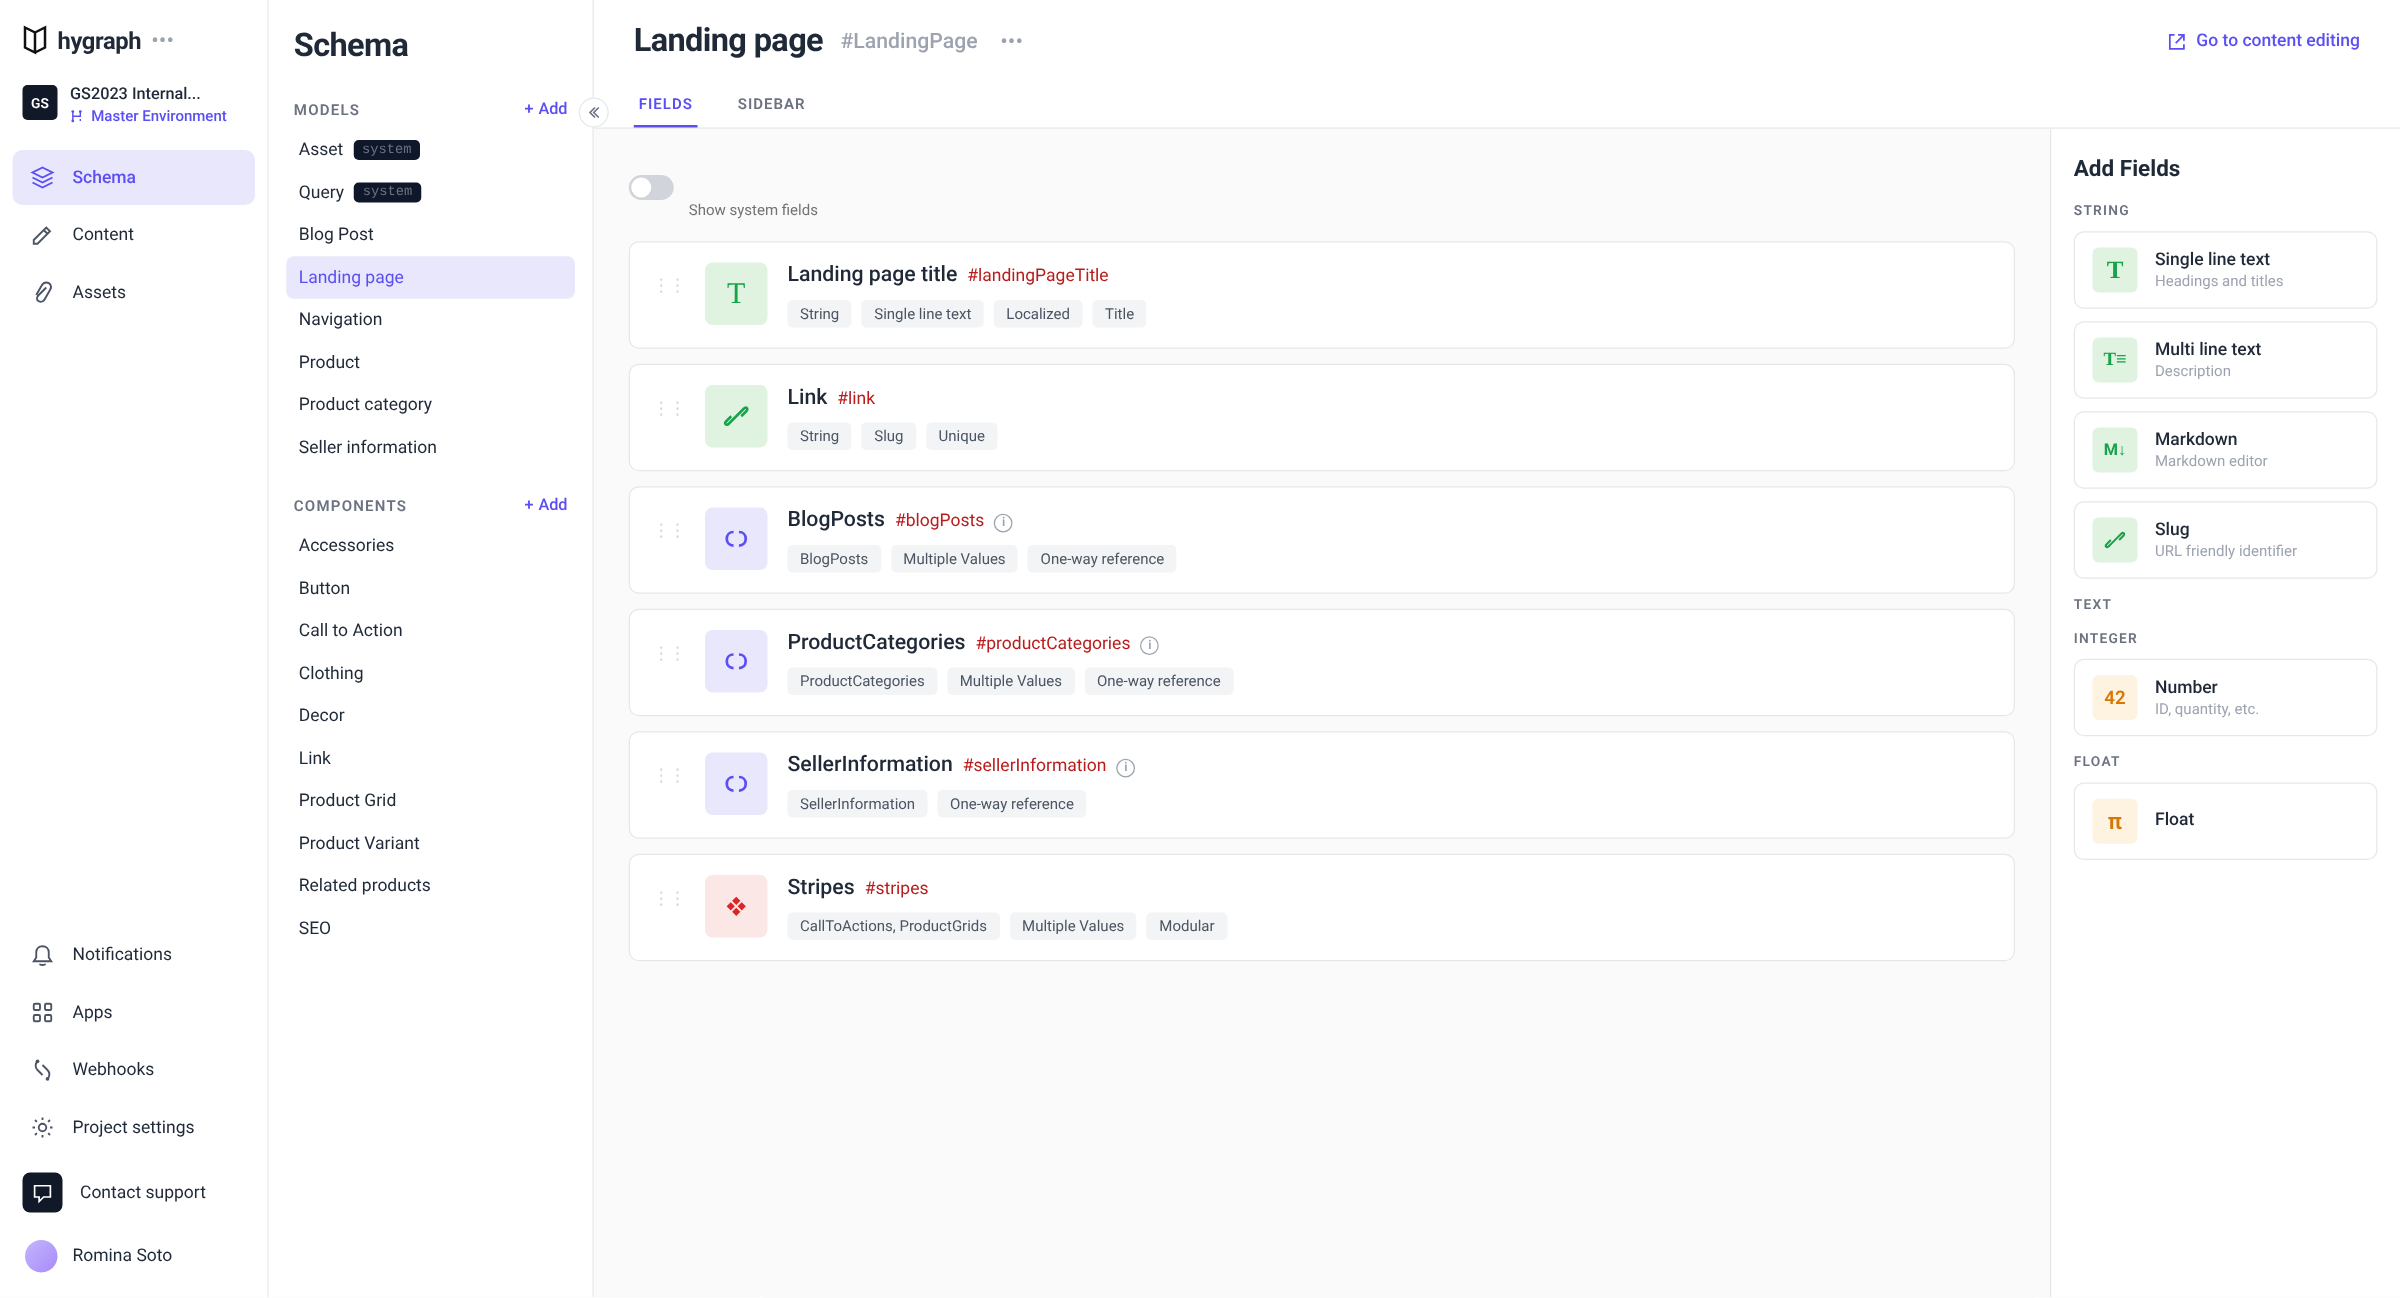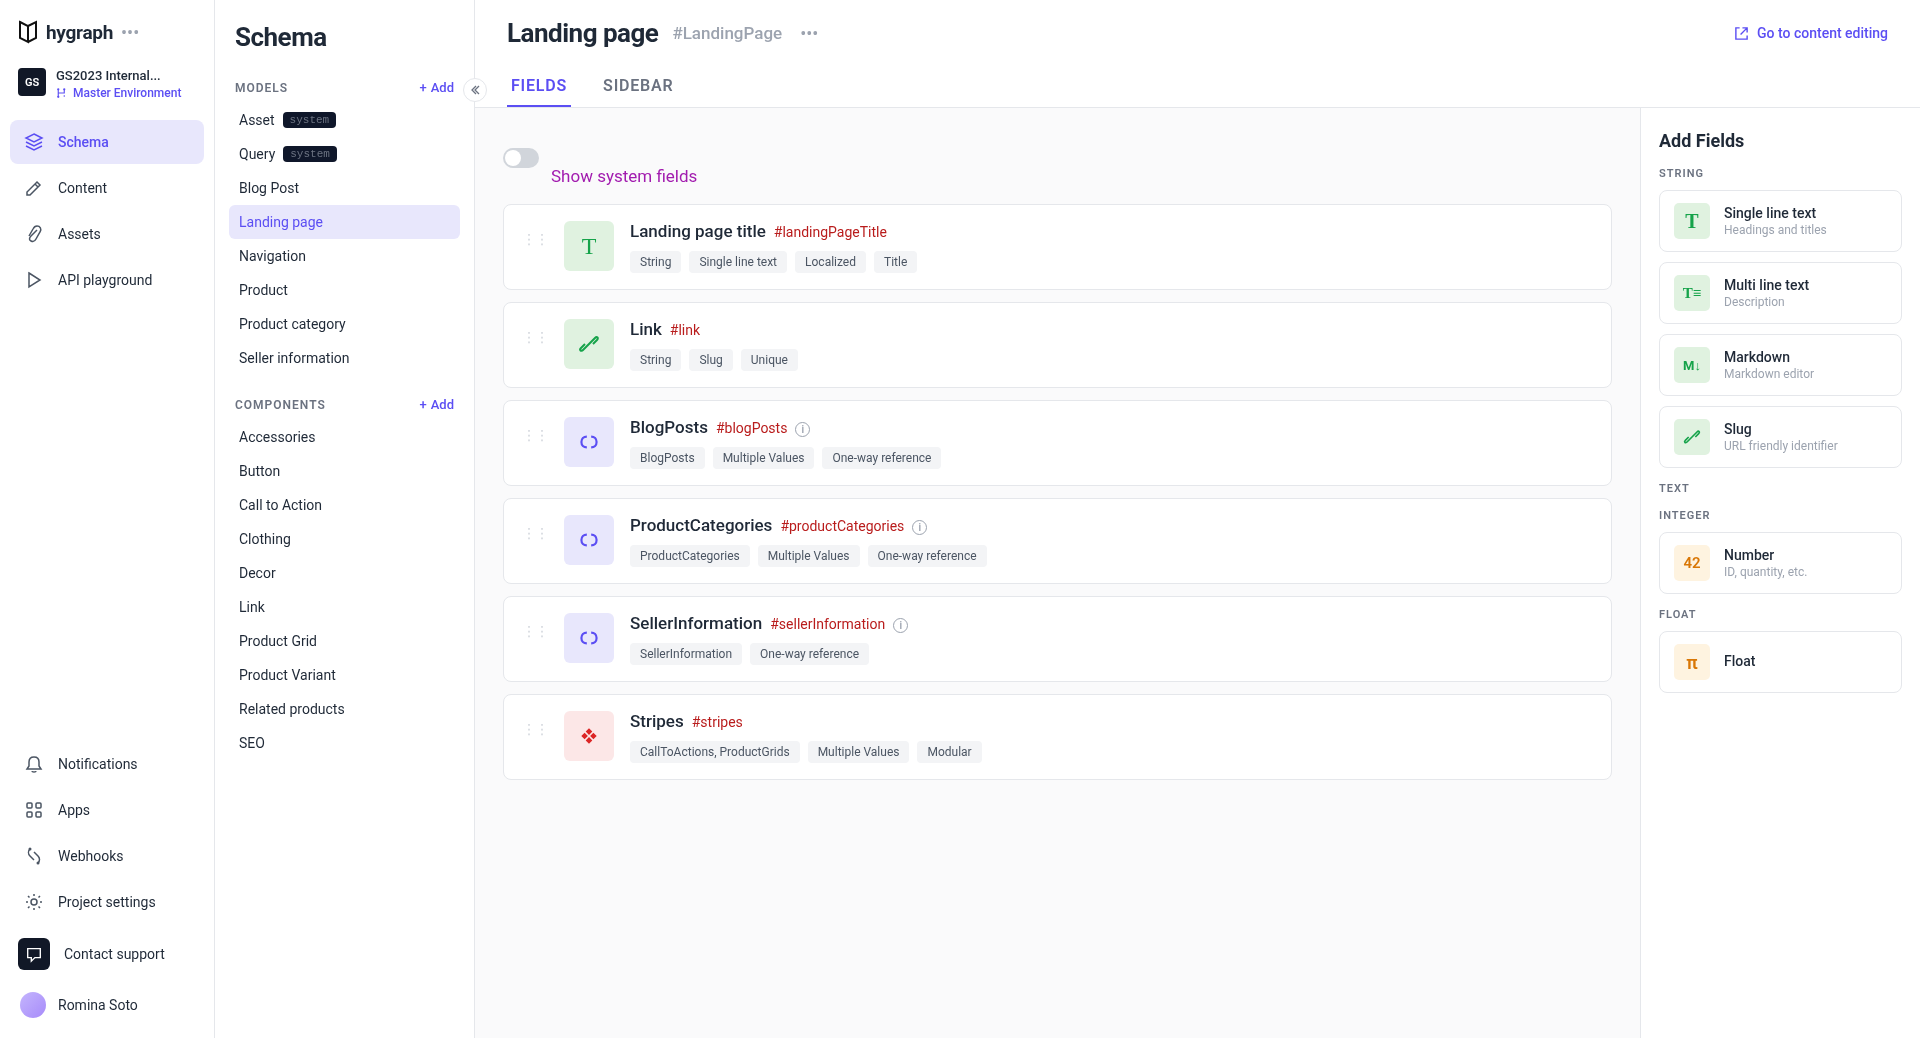--- a/index.html
+++ b/index.html
@@ -35,29 +35,29 @@
 
 .main { flex: 1; display: flex; flex-direction: column; position: relative; }
 .collapse-btn { position: absolute; left: -12px; top: 78px; width: 24px; height: 24px; border: 1px solid #e5e7eb; border-radius: 50%; background: #fff; display: flex; align-items: center; justify-content: center; cursor: pointer; z-index: 5; }
 .main-head { padding: 18px 32px 0; border-bottom: 1px solid #e5e7eb; }
 .title-row { display: flex; align-items: center; gap: 14px; }
 .page-title { font-size: 26px; font-weight: 700; letter-spacing: -0.5px; }
 .page-api { font-size: 17px; color: #9ca3af; font-weight: 500; }
 .title-dots { color: #9ca3af; cursor: pointer; padding: 4px; font-size: 18px; }
 .goto-link { margin-left: auto; display: flex; align-items: center; gap: 8px; color: #5b4ef3; font-size: 14px; font-weight: 500; cursor: pointer; }
 .tabs { display: flex; gap: 28px; margin-top: 18px; }
-.tab { padding: 10px 4px; font-size: 16px; font-weight: 600; letter-spacing: 0.8px; color: #6b7280; cursor: pointer; border-bottom: 2px solid transparent; }
+.tab { padding: 10px 4px; font-size: 12px; font-weight: 600; letter-spacing: 0.8px; color: #6b7280; cursor: pointer; border-bottom: 2px solid transparent; }
 .tab.active { color: #5b4ef3; border-bottom-color: #5b4ef3; }
 
 .main-body { flex: 1; display: flex; overflow: hidden; }
 .fields-area { flex: 1; padding: 22px 28px; overflow-y: auto; background: #fafafb; }
 .sys-toggle-row { display: flex; align-items: center; gap: 12px; margin-bottom: 18px; }
 .toggle-sw { width: 36px; height: 20px; background: #d1d5db; border-radius: 10px; position: relative; cursor: pointer; }
 .toggle-sw::after { content: ''; position: absolute; left: 2px; top: 2px; width: 16px; height: 16px; background: #fff; border-radius: 50%; }
-.toggle-label { font-size: 17px; color: #a21caf; margin-top: 36px; }
+.toggle-label { font-size: 12px; color: #737373; margin-top: 36px; }
 
 .field-card { background: #fff; border: 1px solid #e5e7eb; border-radius: 8px; padding: 16px 18px; margin-bottom: 12px; display: flex; align-items: flex-start; gap: 16px; }
 .drag { color: #d1d5db; font-size: 14px; margin-top: 10px; cursor: grab; letter-spacing: -1px; }
 .field-icon { width: 50px; height: 50px; border-radius: 6px; display: flex; align-items: center; justify-content: center; font-size: 20px; font-weight: 500; }
 .ic-text { background: #e0f2e0; color: #16a34a; }
 .ic-link { background: #e0f2e0; color: #16a34a; }
 .ic-ref { background: #e8e7fc; color: #5b4ef3; }
 .ic-comp { background: #fce7e7; color: #dc2626; }
 .field-body { flex: 1; }
 .field-title-row { display: flex; align-items: baseline; gap: 8px; }
@@ -128,28 +128,20 @@
           <span>Content</span>
         </div>
         <div class="nav-item">
           <span class="nav-icon">
             <svg width="20" height="20" viewBox="0 0 20 20">
               <path d="M13 6 L7 12 C5 14 5 16 7 17 C9 18 11 17 12 15 L16 8 C18 5 16 2 13 2 C11 2 10 3 9 5 L5 12" stroke="currentColor" stroke-width="1.5" fill="none"></path>
             </svg>
           </span>
           <span>Assets</span>
         </div>
-        <div class="nav-item">
-          <span class="nav-icon">
-            <svg width="20" height="20" viewBox="0 0 20 20">
-              <path d="M5 3 L16 10 L5 17 Z" stroke="currentColor" stroke-width="1.5" fill="none"></path>
-            </svg>
-          </span>
-          <span>API playground</span>
-        </div>
       </div>
     <div class="nav-spacer"></div>
     <div class="nav-list" id="bottomNav">
         <div class="nav-item">
           <span class="nav-icon">
             <svg width="20" height="20" viewBox="0 0 20 20">
               <path d="M10 3 C7 3 5 5 5 8 L5 12 L3 15 L17 15 L15 12 L15 8 C15 5 13 3 10 3 Z M8 17 C8 18 9 18 10 18 C11 18 12 18 12 17" stroke="currentColor" stroke-width="1.5" fill="none"></path>
             </svg>
           </span>
           <span>Notifications</span>

